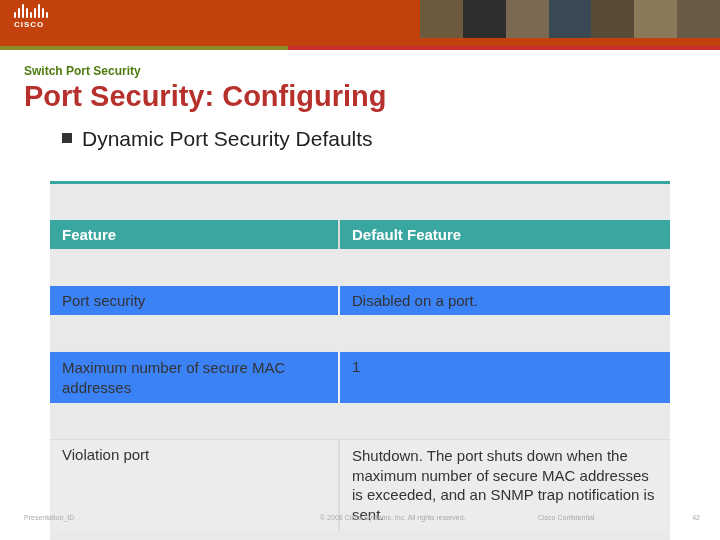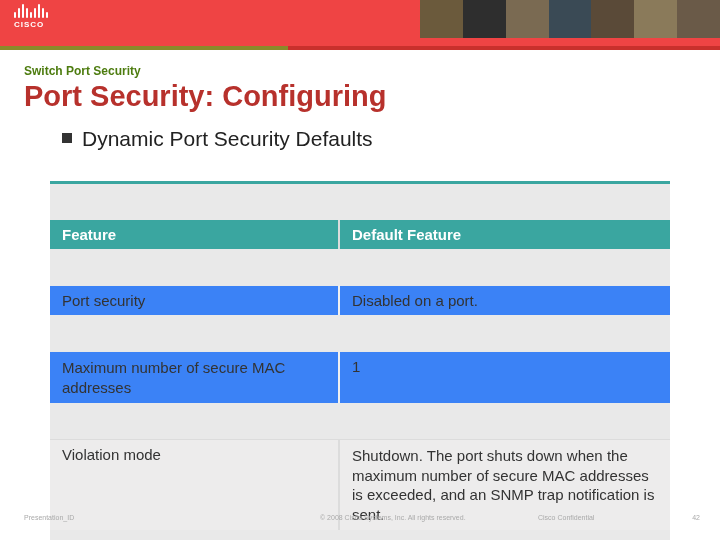--- a/index.html
+++ b/index.html
@@ -1,18 +1,18 @@
 <!DOCTYPE html>
 <html><head>
 <meta charset="utf-8">
 <style>
   * { margin: 0; padding: 0; box-sizing: border-box; }
   body { width: 720px; height: 540px; font-family: Arial, Helvetica, sans-serif; background: #fff; overflow: hidden; position: relative; }
 
-  .topbar { position: relative; height: 46px; background: #ef4444; }
+  .topbar { position: relative; height: 46px; background: #c2410c; }
   .logo { position: absolute; left: 14px; top: 4px; }
   .logo-bars { display: flex; gap: 2px; }
   .logo-bars span { display: inline-block; width: 2px; border-radius: 1px; background: #fff; }
   .logo-text { color: #fff; font-size: 8px; letter-spacing: 1px; font-weight: bold; margin-top: 2px; }
 
   .photo-strip { position: absolute; right: 0; top: 0; height: 38px; width: 300px; display: flex; }
   .photo-strip div { flex: 1; height: 100%; }
   .accent { height: 4px; background: linear-gradient(to right, #8a8a2a 0%, #8a8a2a 40%, #c9302c 40%, #c9302c 100%); }
 
   .content { padding: 14px 24px 0 24px; }
@@ -89,21 +89,21 @@
     </div>
     <div class="trow tr-white">
       <div class="tcell col-l">Port security</div>
       <div class="tcell col-r">Disabled on a port.</div>
     </div>
     <div class="trow tr-white">
       <div class="tcell col-l multi">Maximum number of secure MAC addresses</div>
       <div class="tcell col-r">1</div>
     </div>
     <div class="trow tr-grey">
-      <div class="tcell col-l">Violation mode</div>
+      <div class="tcell col-l">Violation port</div>
       <div class="tcell col-r multi">Shutdown. The port shuts down when the maximum number of secure MAC addresses is exceeded, and an SNMP trap notification is sent.</div>
     </div>
     <div class="trow tr-white">
       <div class="tcell col-r">Disabled.</div>
     </div>
   </div>
 </div>
 
 <div class="footer">
   <span class="f-left">Presentation_ID</span>

